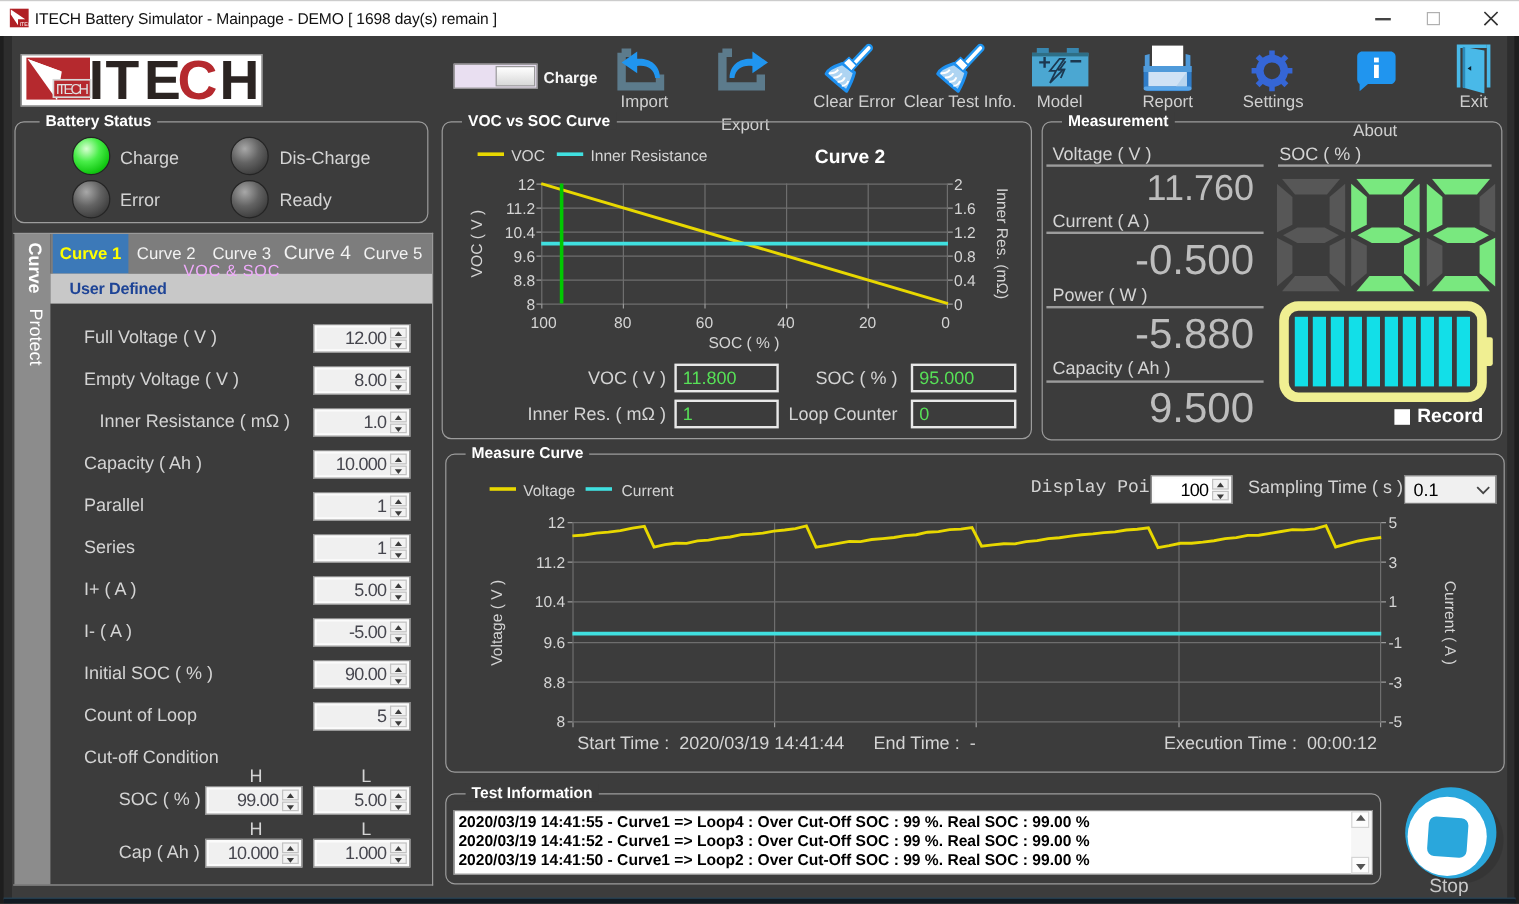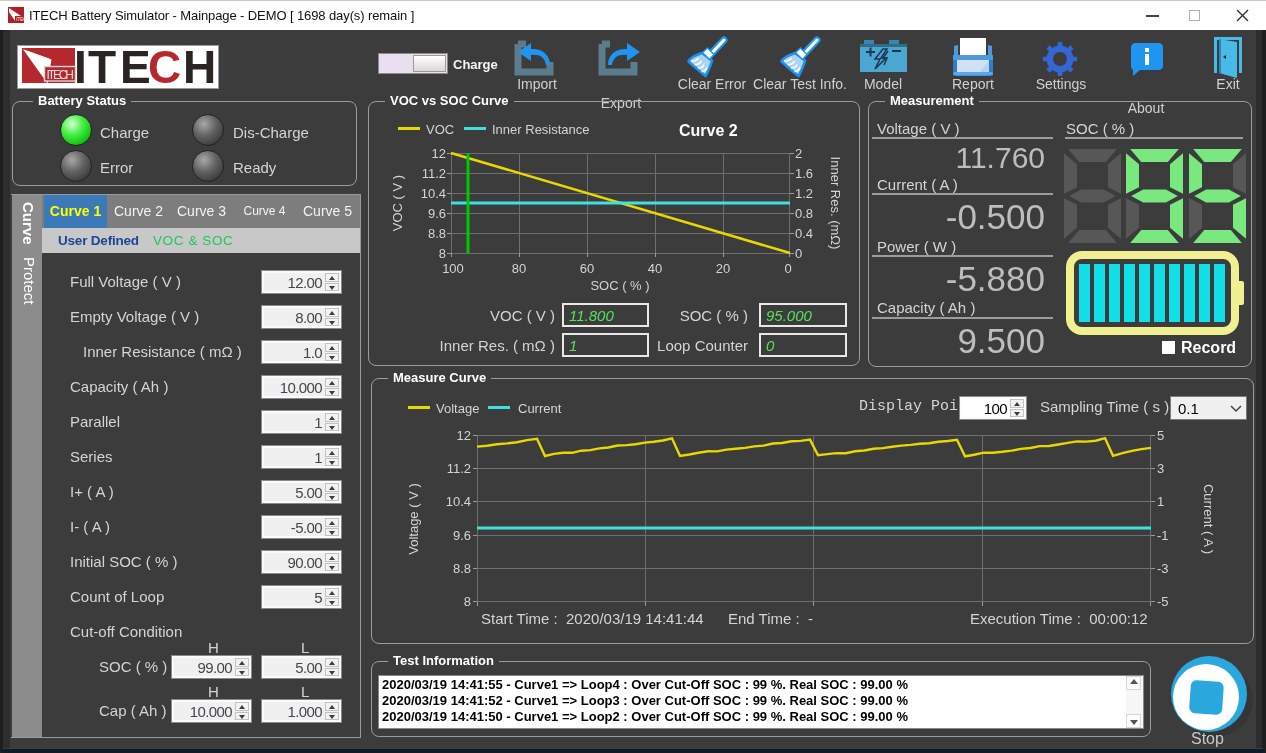--- a/index.html
+++ b/index.html
@@ -8,21 +8,21 @@
 .abs { position:absolute; }
 .gb { position:absolute; border:1px solid #9c9c9c; border-radius:8px; }
 .gb > .lg { position:absolute; top:-9px; left:16px; background:#3c3c3c; padding:0 5px; font-size:13px; font-weight:bold; color:#fff; white-space:nowrap; }
 .lbl { position:absolute; color:#d4d4d4; font-size:15px; white-space:nowrap; }
 .spin { position:absolute; width:81px; height:24px; background:#f0f0f0; border:1px solid #8a8a8a; box-shadow:inset 0 0 0 2px #fbfbfb; }
 .spin .num { position:absolute; right:19px; top:3px; font-size:15px; letter-spacing:-0.6px; color:#46464e; }
 .spin .u, .spin .d { position:absolute; right:2px; width:14px; height:8.5px; background:#f2f2f2; border:1px solid #c2c2c2; }
 .spin .u { top:2px; } .spin .d { bottom:2px; }
 .spin .u:after { content:""; position:absolute; left:2.6px; top:2px; border-left:3.4px solid transparent; border-right:3.4px solid transparent; border-bottom:4px solid #3c3c3c; }
 .spin .d:after { content:""; position:absolute; left:2.6px; top:2.5px; border-left:3.4px solid transparent; border-right:3.4px solid transparent; border-top:4px solid #3c3c3c; }
-.gfield { position:absolute; background:#3c3c3c; border:2px solid #e8e8e8; color:#57e057; font-size:15px; padding:2px 0 0 5px;font-style:italic; }
+.gfield { position:absolute; background:#3c3c3c; border:2px solid #e8e8e8; color:#57e057; font-size:15px; padding:2px 0 0 5px; }
 .tool { position:absolute; text-align:center; color:#d0d0d0; font-size:14px; }
 </style>
 </head>
 <body>
 
 <div class="abs" style="left:0;top:0;width:1266px;height:30px;background:#fff;border-top:1px solid #ccc;"></div>
 <svg class="abs" style="left:8px;top:7px" width="16" height="16" viewBox="0 0 16 16">
   <rect x="0" y="0" width="16" height="16" fill="#b02025"></rect>
   <polygon points="1,1 13,9 7,9 7,14 1,5" fill="#fff"></polygon>
   <rect x="8" y="10" width="7" height="5" fill="#b02025"></rect>
@@ -155,26 +155,26 @@
 
 <div class="abs" style="left:11px;top:194px;width:350px;height:544px;border:1px solid #9a9a9a;border-left:none;"></div>
 <div class="abs" style="left:12px;top:195px;width:30px;height:542px;background:#8c8c8c;"></div>
 <div class="abs" style="left:20px;top:202px;font-size:15px;font-weight:bold;color:#fff;writing-mode:vertical-lr;">Curve</div>
 <div class="abs" style="left:21px;top:257px;font-size:15px;color:#fff;writing-mode:vertical-lr;">Protect</div>
 
 <div class="abs" style="left:42px;top:195px;width:318px;height:33px;background:#7d7d7d;"></div>
 <div class="abs" style="left:44px;top:195px;width:63px;height:33px;background:#3c79b8;text-align:center;line-height:33px;font-size:14px;font-weight:bold;color:#ffff00;">Curve 1</div>
 <div class="abs" style="left:107px;top:195px;width:63px;height:33px;text-align:center;line-height:33px;font-size:14px;color:#f2f2f2;">Curve 2</div>
 <div class="abs" style="left:170px;top:195px;width:63px;height:33px;text-align:center;line-height:33px;font-size:14px;color:#f2f2f2;">Curve 3</div>
-<div class="abs" style="left:233px;top:195px;width:63px;height:33px;text-align:center;line-height:33px;font-size:12px;color:#f2f2f2;">Curve 4</div>
+<div class="abs" style="left:233px;top:195px;width:63px;height:33px;text-align:center;line-height:33px;font-size:16px;color:#f2f2f2;">Curve 4</div>
 <div class="abs" style="left:296px;top:195px;width:63px;height:33px;text-align:center;line-height:33px;font-size:14px;color:#f2f2f2;">Curve 5</div>
 
 <div class="abs" style="left:42px;top:228px;width:318px;height:25px;background:#c8c8c8;"></div>
 <div class="abs" style="left:58px;top:233px;font-size:13.5px;font-weight:bold;color:#1e4496;letter-spacing:-0.2px;">User Defined</div>
-<div class="abs" style="left:153px;top:233px;font-size:13.5px;color:#22c55e;letter-spacing:0.6px;">VOC &amp; SOC</div>
+<div class="abs" style="left:153px;top:218px;font-size:13.5px;color:#f0abfc;letter-spacing:0.6px;">VOC &amp; SOC</div>
 
 <div class="lbl" style="left:70px;top:273px;">Full Voltage ( V )</div>
 <div class="spin" style="left:261px;top:270px;">
     <span class="num">12.00</span>
     <span class="u"></span>
     <span class="d"></span>
   </div>
 <div class="lbl" style="left:70px;top:308px;">Empty Voltage ( V )</div>
 <div class="spin" style="left:261px;top:305px;">
     <span class="num">8.00</span>

